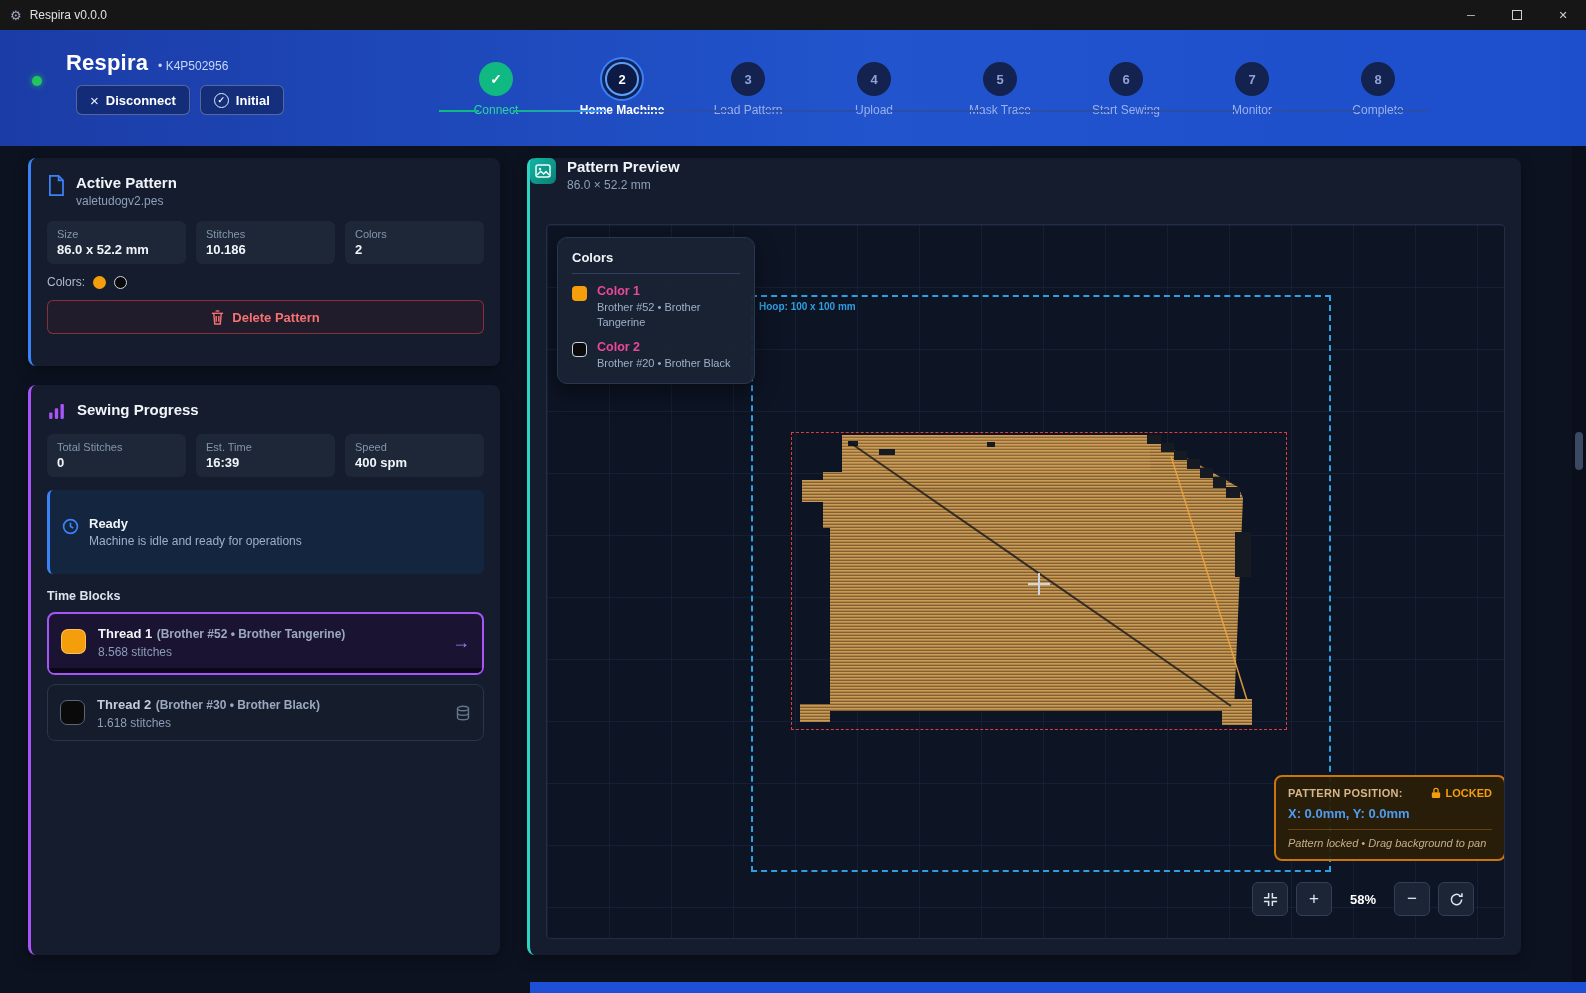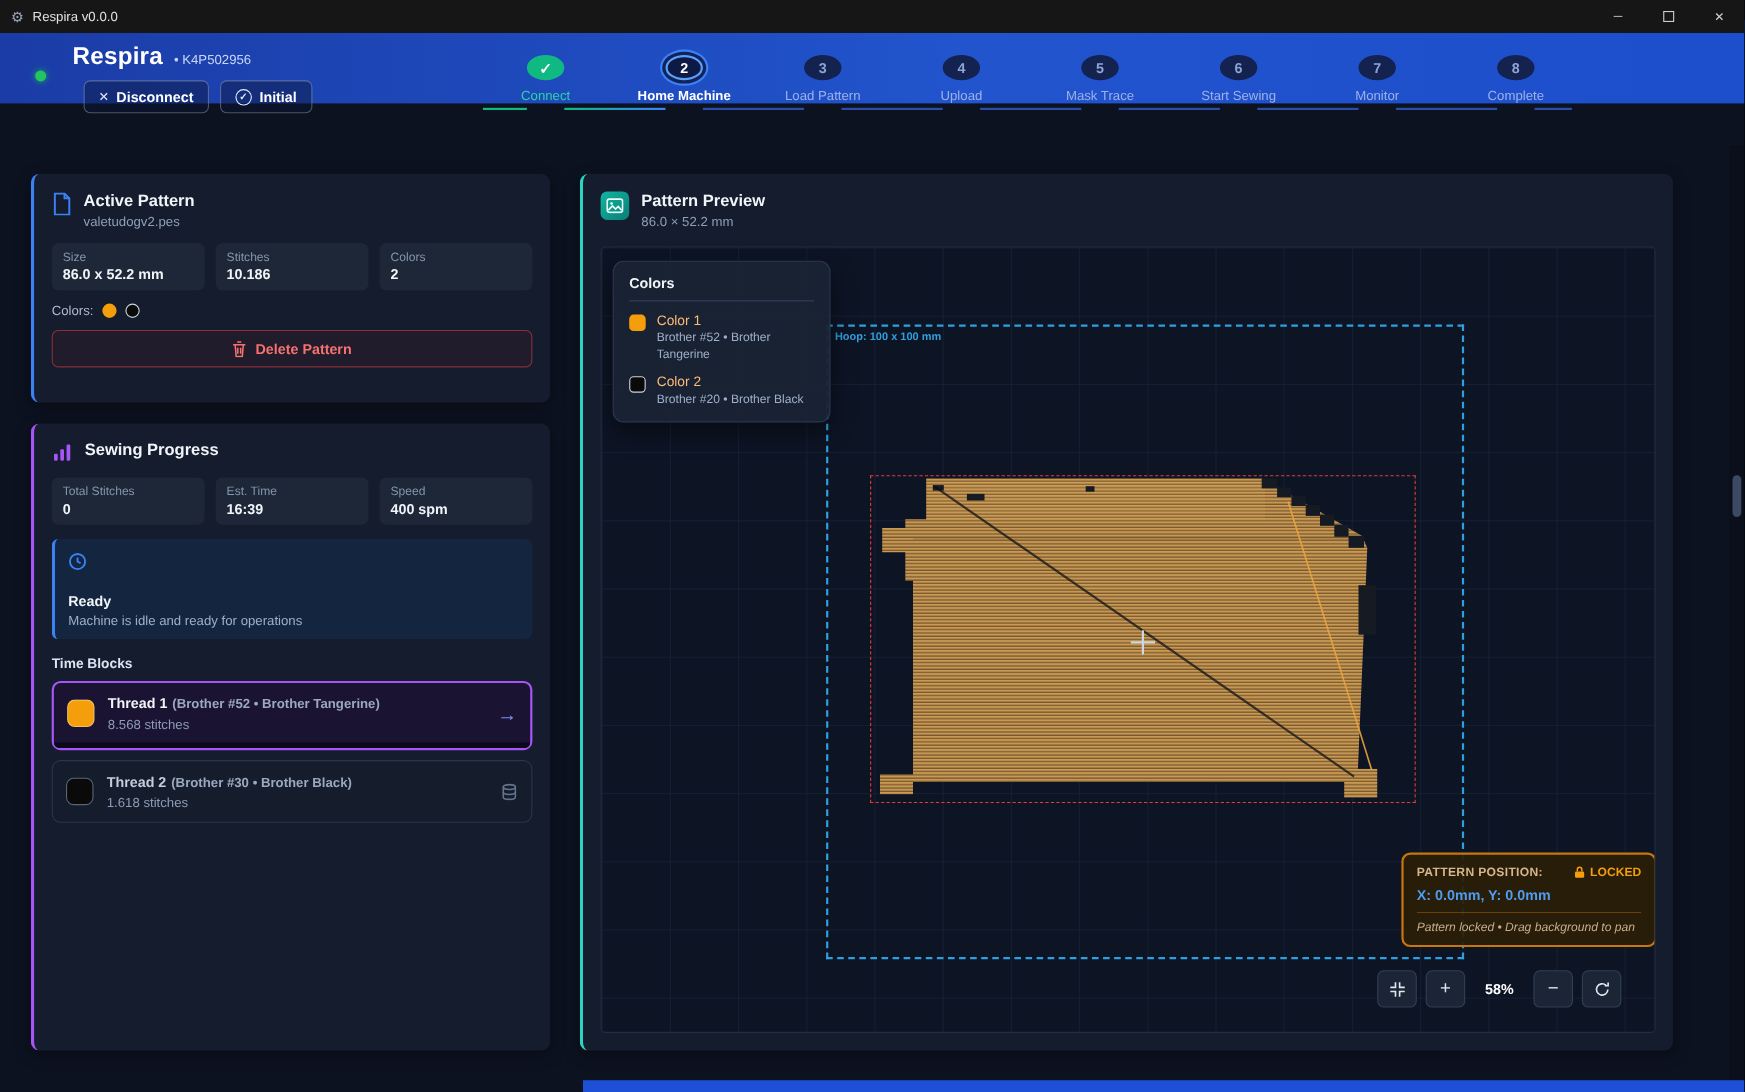--- a/index.html
+++ b/index.html
@@ -10,21 +10,21 @@
   
   .titlebar { position:absolute; top:0; left:0; right:0; height:30px; background:#161616; display:flex; align-items:center; z-index:50; }
   .titlebar-left { display:flex; align-items:center; gap:8px; padding-left:10px; flex:1; }
   .app-gear { color:#9aa7bd; font-size:13px; line-height:1; }
   .titlebar-title { color:#e2e2e2; font-size:12px; }
   .win-controls { display:flex; height:100%; }
   .win-btn { width:46px; height:100%; display:flex; align-items:center; justify-content:center; color:#cfcfcf; font-size:11px; cursor:default; }
   .win-max-glyph { width:10px; height:10px; border:1.2px solid #cfcfcf; }
 
   
-  .header { position:absolute; top:18px; left:0; right:0; height:76px;
+  .header { position:absolute; top:30px; left:0; right:0; height:116px;
             background:linear-gradient(90deg,#1b3ca6 0%, #2154cd 55%, #1d4ecc 100%); display:flex; z-index:40; }
   .header-left { width:433px; position:relative; padding:20px 0 0 66px; }
   .conn-dot { position:absolute; left:32px; top:46px; width:10px; height:10px; border-radius:50%; background:#22c55e; box-shadow:0 0 6px rgba(34,197,94,.8); }
   .brand-row { display:flex; align-items:baseline; gap:10px; }
   .brand { font-size:22px; font-weight:bold; color:#ffffff; letter-spacing:.2px; }
   .serial { font-size:12px; color:#c7d7f8; }
   .header-buttons { display:flex; gap:10px; margin-top:9px; margin-left:10px; }
   .hdr-btn { display:flex; align-items:center; gap:7px; height:30px; padding:0 13px; background:rgba(10,22,58,.45);
              border:1px solid rgba(255,255,255,.28); border-radius:6px; color:#fff; font-size:13px; font-weight:bold; cursor:pointer; }
   .x-glyph { font-size:15px; font-weight:normal; color:#e8eeff; line-height:1; }
@@ -46,21 +46,21 @@
   .step.current .step-label { color:#ffffff; font-weight:bold; }
 
   
   .card { position:absolute; background:#141c2d; border-radius:8px; box-shadow:0 4px 14px rgba(0,0,0,.35); }
   .card-blue   { border-left:3px solid #3b82f6; }
   .card-purple { border-left:3px solid #a855f7; }
   .card-teal   { border-left:3px solid #2dd4bf; }
 
   .card-pattern  { left:28px; top:158px; width:472px; height:208px; padding:16px; }
   .card-progress { left:28px; top:385px; width:472px; height:570px; padding:16px; }
-  .card-preview  { left:527px; top:158px; width:994px; height:797px; padding:16px; }
+  .card-preview  { left:527px; top:158px; width:994px; height:797px; }
 
   .card-header { display:flex; gap:11px; align-items:flex-start; }
   .card-title { font-size:15px; font-weight:bold; color:#f1f5f9; }
   .card-sub { font-size:12px; color:#8da0b8; margin-top:3px; }
   .hdr-icon { margin-top:1px; flex:none; }
   .img-icon-box { width:26px; height:26px; border-radius:6px; background:linear-gradient(135deg,#12b5a5,#0a7f74); display:flex; align-items:center; justify-content:center; flex:none; }
 
   .stats-row { display:flex; gap:10px; margin-top:13px; }
   .stat { flex:1; background:#1d2737; border-radius:6px; padding:7px 10px; }
   .stat-label { font-size:11px; color:#8396ad; }
@@ -68,21 +68,21 @@
 
   .colors-row { display:flex; align-items:center; gap:8px; margin-top:11px; }
   .colors-label { font-size:12px; color:#aebacd; }
   .dot { width:13px; height:13px; border-radius:50%; }
   .dot.dark { border:1.5px solid #cbd5e1; }
 
   .delete-btn { margin-top:11px; width:100%; height:34px; display:flex; align-items:center; justify-content:center; gap:8px;
                 background:rgba(127,29,29,.12); border:1px solid rgba(239,68,68,.5); border-radius:6px;
                 color:#f87171; font-size:13px; font-weight:bold; cursor:pointer; }
 
-  .status-box { margin-top:13px; background:#14253f; border-left:3px solid #3b82f6; border-radius:6px; padding:10px 12px; display:flex; gap:20px;flex-direction:column; }
+  .status-box { margin-top:13px; background:#14253f; border-left:3px solid #3b82f6; border-radius:6px; padding:26px 12px; display:flex; gap:10px; }
   .status-title { font-size:13px; font-weight:bold; color:#f1f5f9; }
   .status-detail { font-size:12px; color:#9db0c9; margin-top:3px; }
 
   .color-blocks-label { margin-top:15px; font-size:12.5px; font-weight:bold; color:#dbe3ee; }
 
   .thread { position:relative; margin-top:9px; border-radius:8px; padding:10px 12px; display:flex; align-items:center; gap:12px; cursor:pointer; }
   .thread.active { border:2px solid #a855f7; background:#1a1332; padding-bottom:14px; }
   .thread.idle { border:1px solid #2b3547; background:#151d2c; }
   .thread-swatch { width:25px; height:25px; border-radius:7px; border:1px solid rgba(255,255,255,.35); flex:none; }
   .thread-name { font-size:13px; font-weight:bold; color:#f1f5f9; }
@@ -99,21 +99,21 @@
       background-image: linear-gradient(rgba(82,118,185,.11) 1px, transparent 1px),
                         linear-gradient(90deg, rgba(82,118,185,.11) 1px, transparent 1px);
       background-size:62px 62px; }
 
   .legend { position:absolute; left:10px; top:12px; width:198px; background:rgba(26,35,52,.96); border:1px solid #2a3750; border-radius:10px;
             padding:12px 14px; box-shadow:0 8px 22px rgba(0,0,0,.45); z-index:5; }
   .legend-title { font-size:13px; font-weight:bold; color:#f1f5f9; padding-bottom:8px; border-bottom:1px solid #31405c; margin-bottom:10px; }
   .legend-item { display:flex; gap:10px; margin-bottom:9px; }
   .legend-swatch { width:15px; height:15px; border-radius:4px; margin-top:2px; flex:none; }
   .legend-swatch.dark { border:1.5px solid #cbd5e1; }
-  .legend-name { font-size:12.5px; font-weight:normal; color:#fdba74; }
+  .legend-name { font-size:12.5px; font-weight:bold; color:#ec4899; }
   .legend-detail { font-size:11px; color:#9db0c9; margin-top:2px; line-height:1.4; }
 
   .hoop { position:absolute; left:204px; top:70px; width:580px; height:577px; border:2px dashed #2e9fe0; }
   .hoop-label { position:absolute; left:6px; top:4px; font-size:10px; font-weight:bold; color:#2e9fe0; }
   .pattern-bounds { position:absolute; left:244px; top:207px; width:496px; height:298px; border:1px dashed #e23b3b; }
   .pattern-svg { position:absolute; left:244px; top:207px; width:496px; height:298px; }
 
   .crosshair { position:absolute; left:481px; top:348px; width:22px; height:22px; }
   .crosshair::before { content:""; position:absolute; left:0; right:0; top:10px; height:2px; background:#cdd6e2; }
   .crosshair::after  { content:""; position:absolute; top:0; bottom:0; left:10px; width:2px; background:#cdd6e2; }

